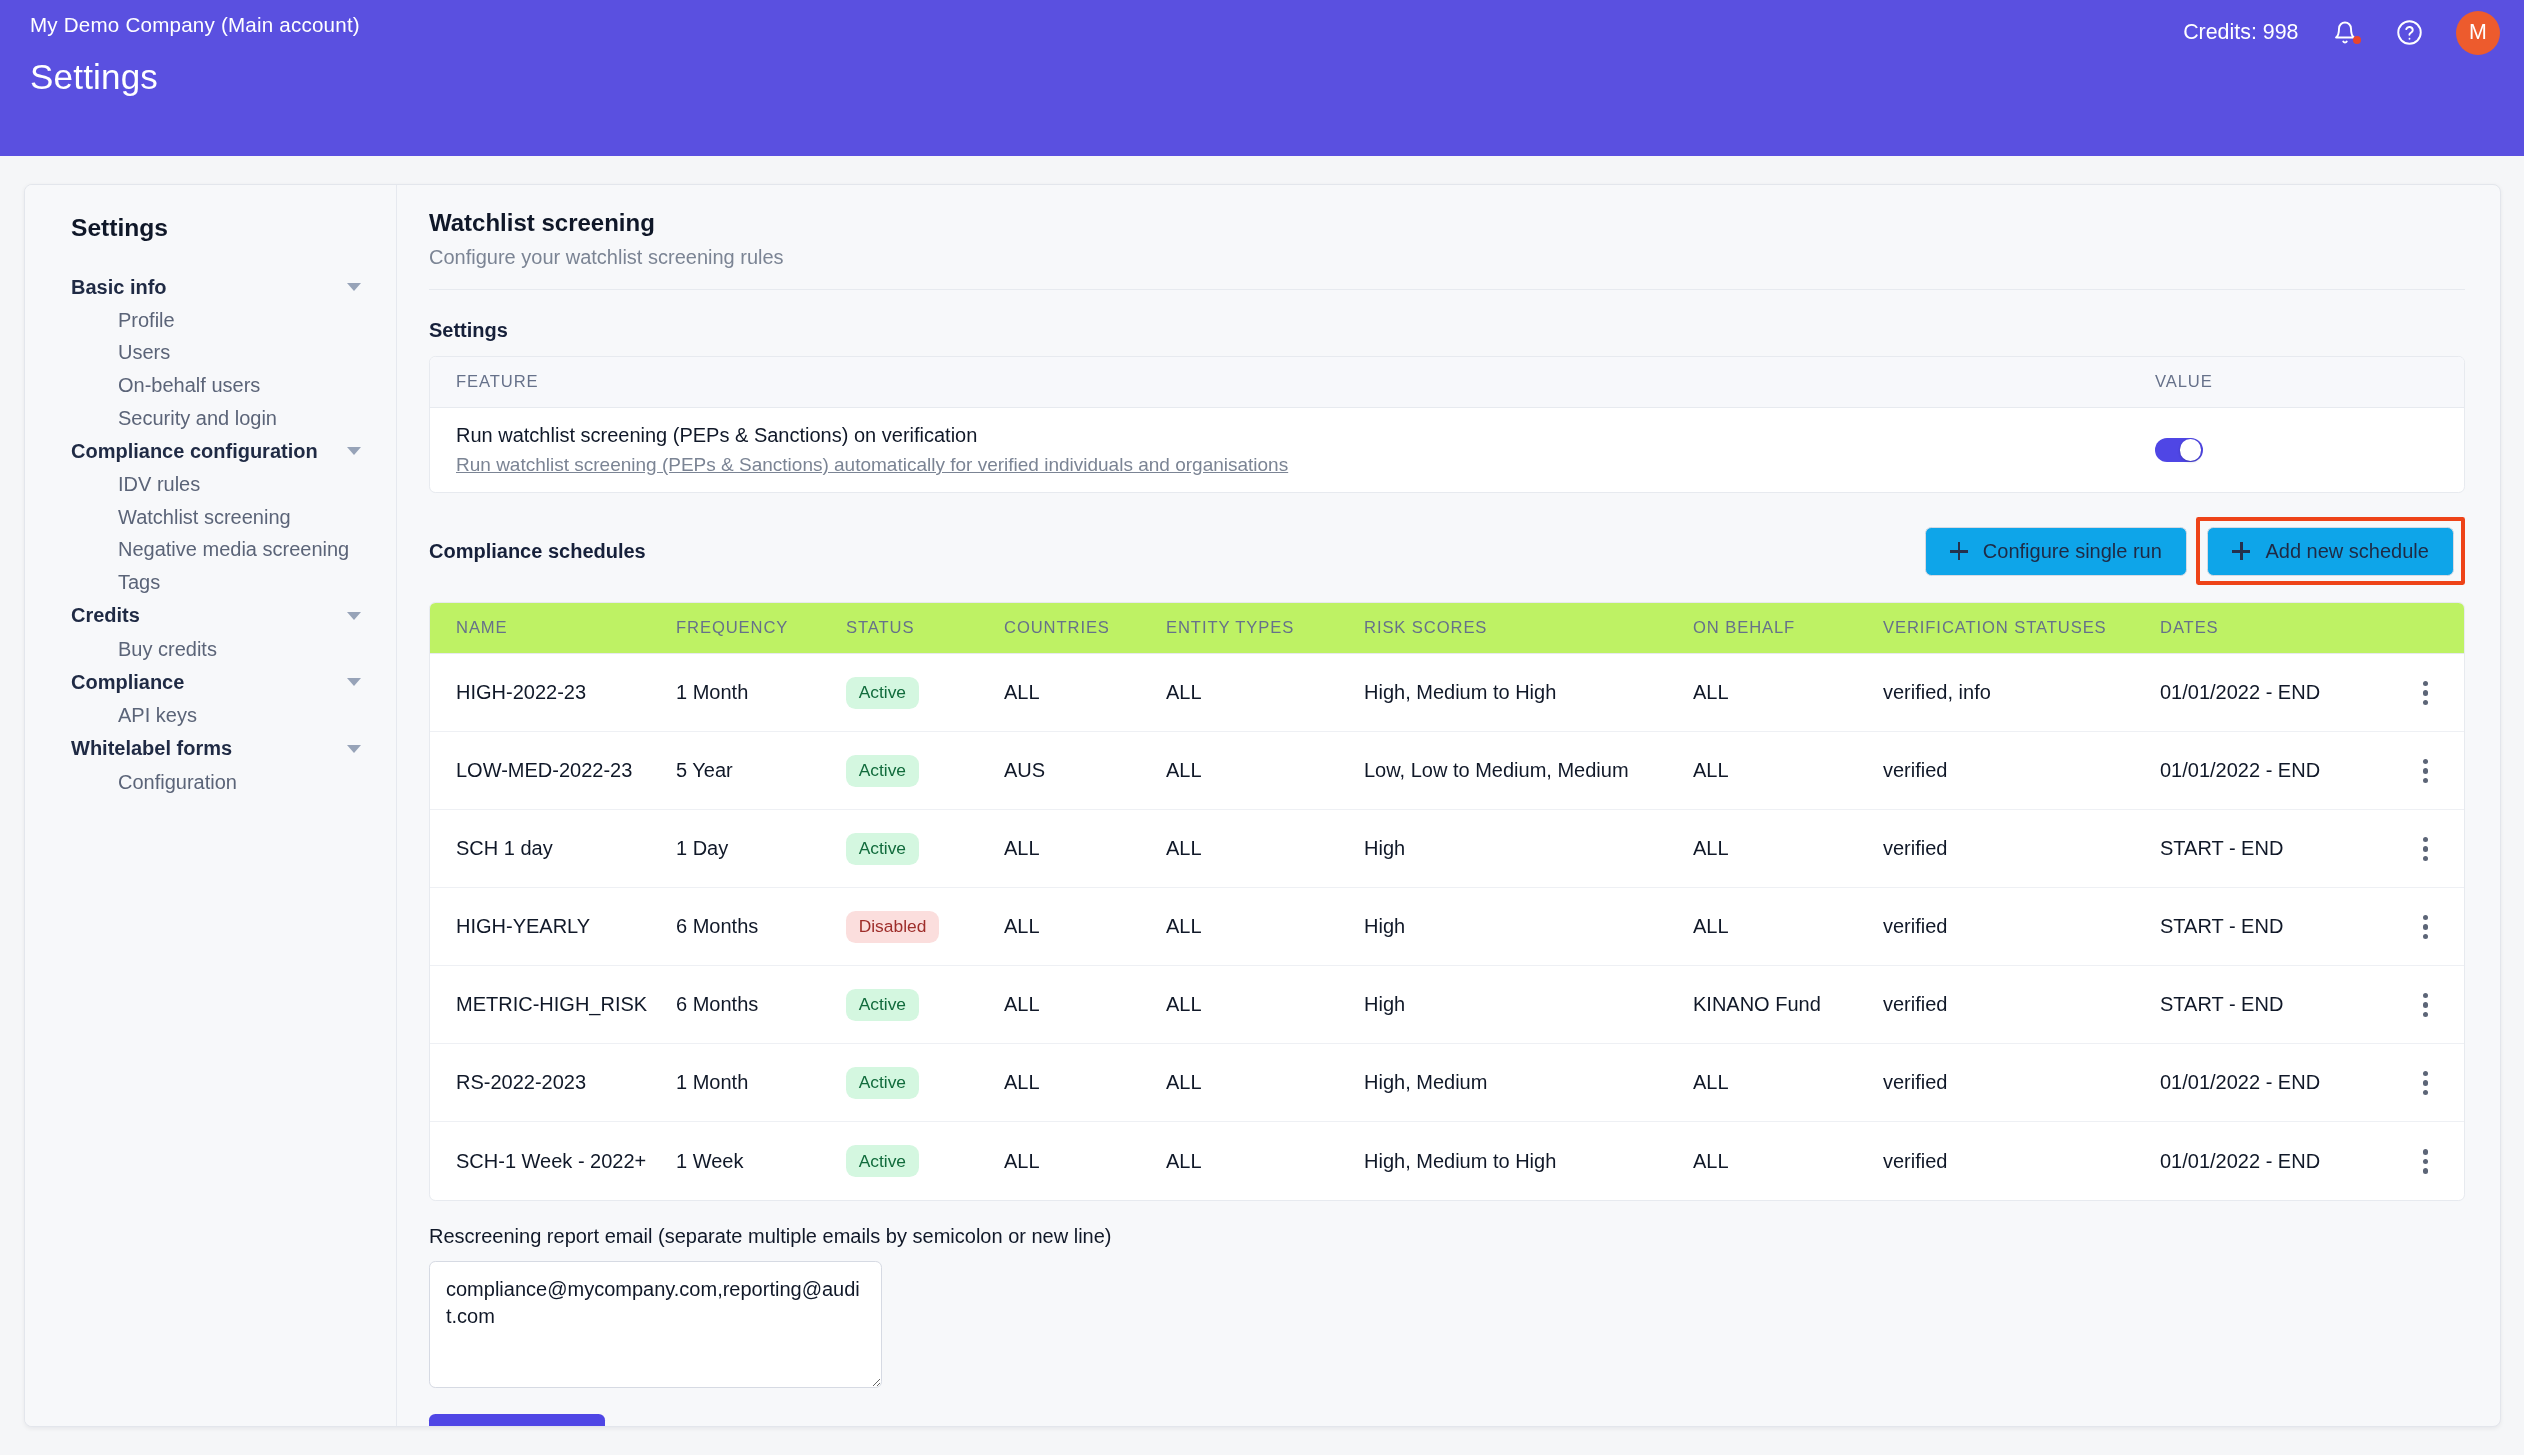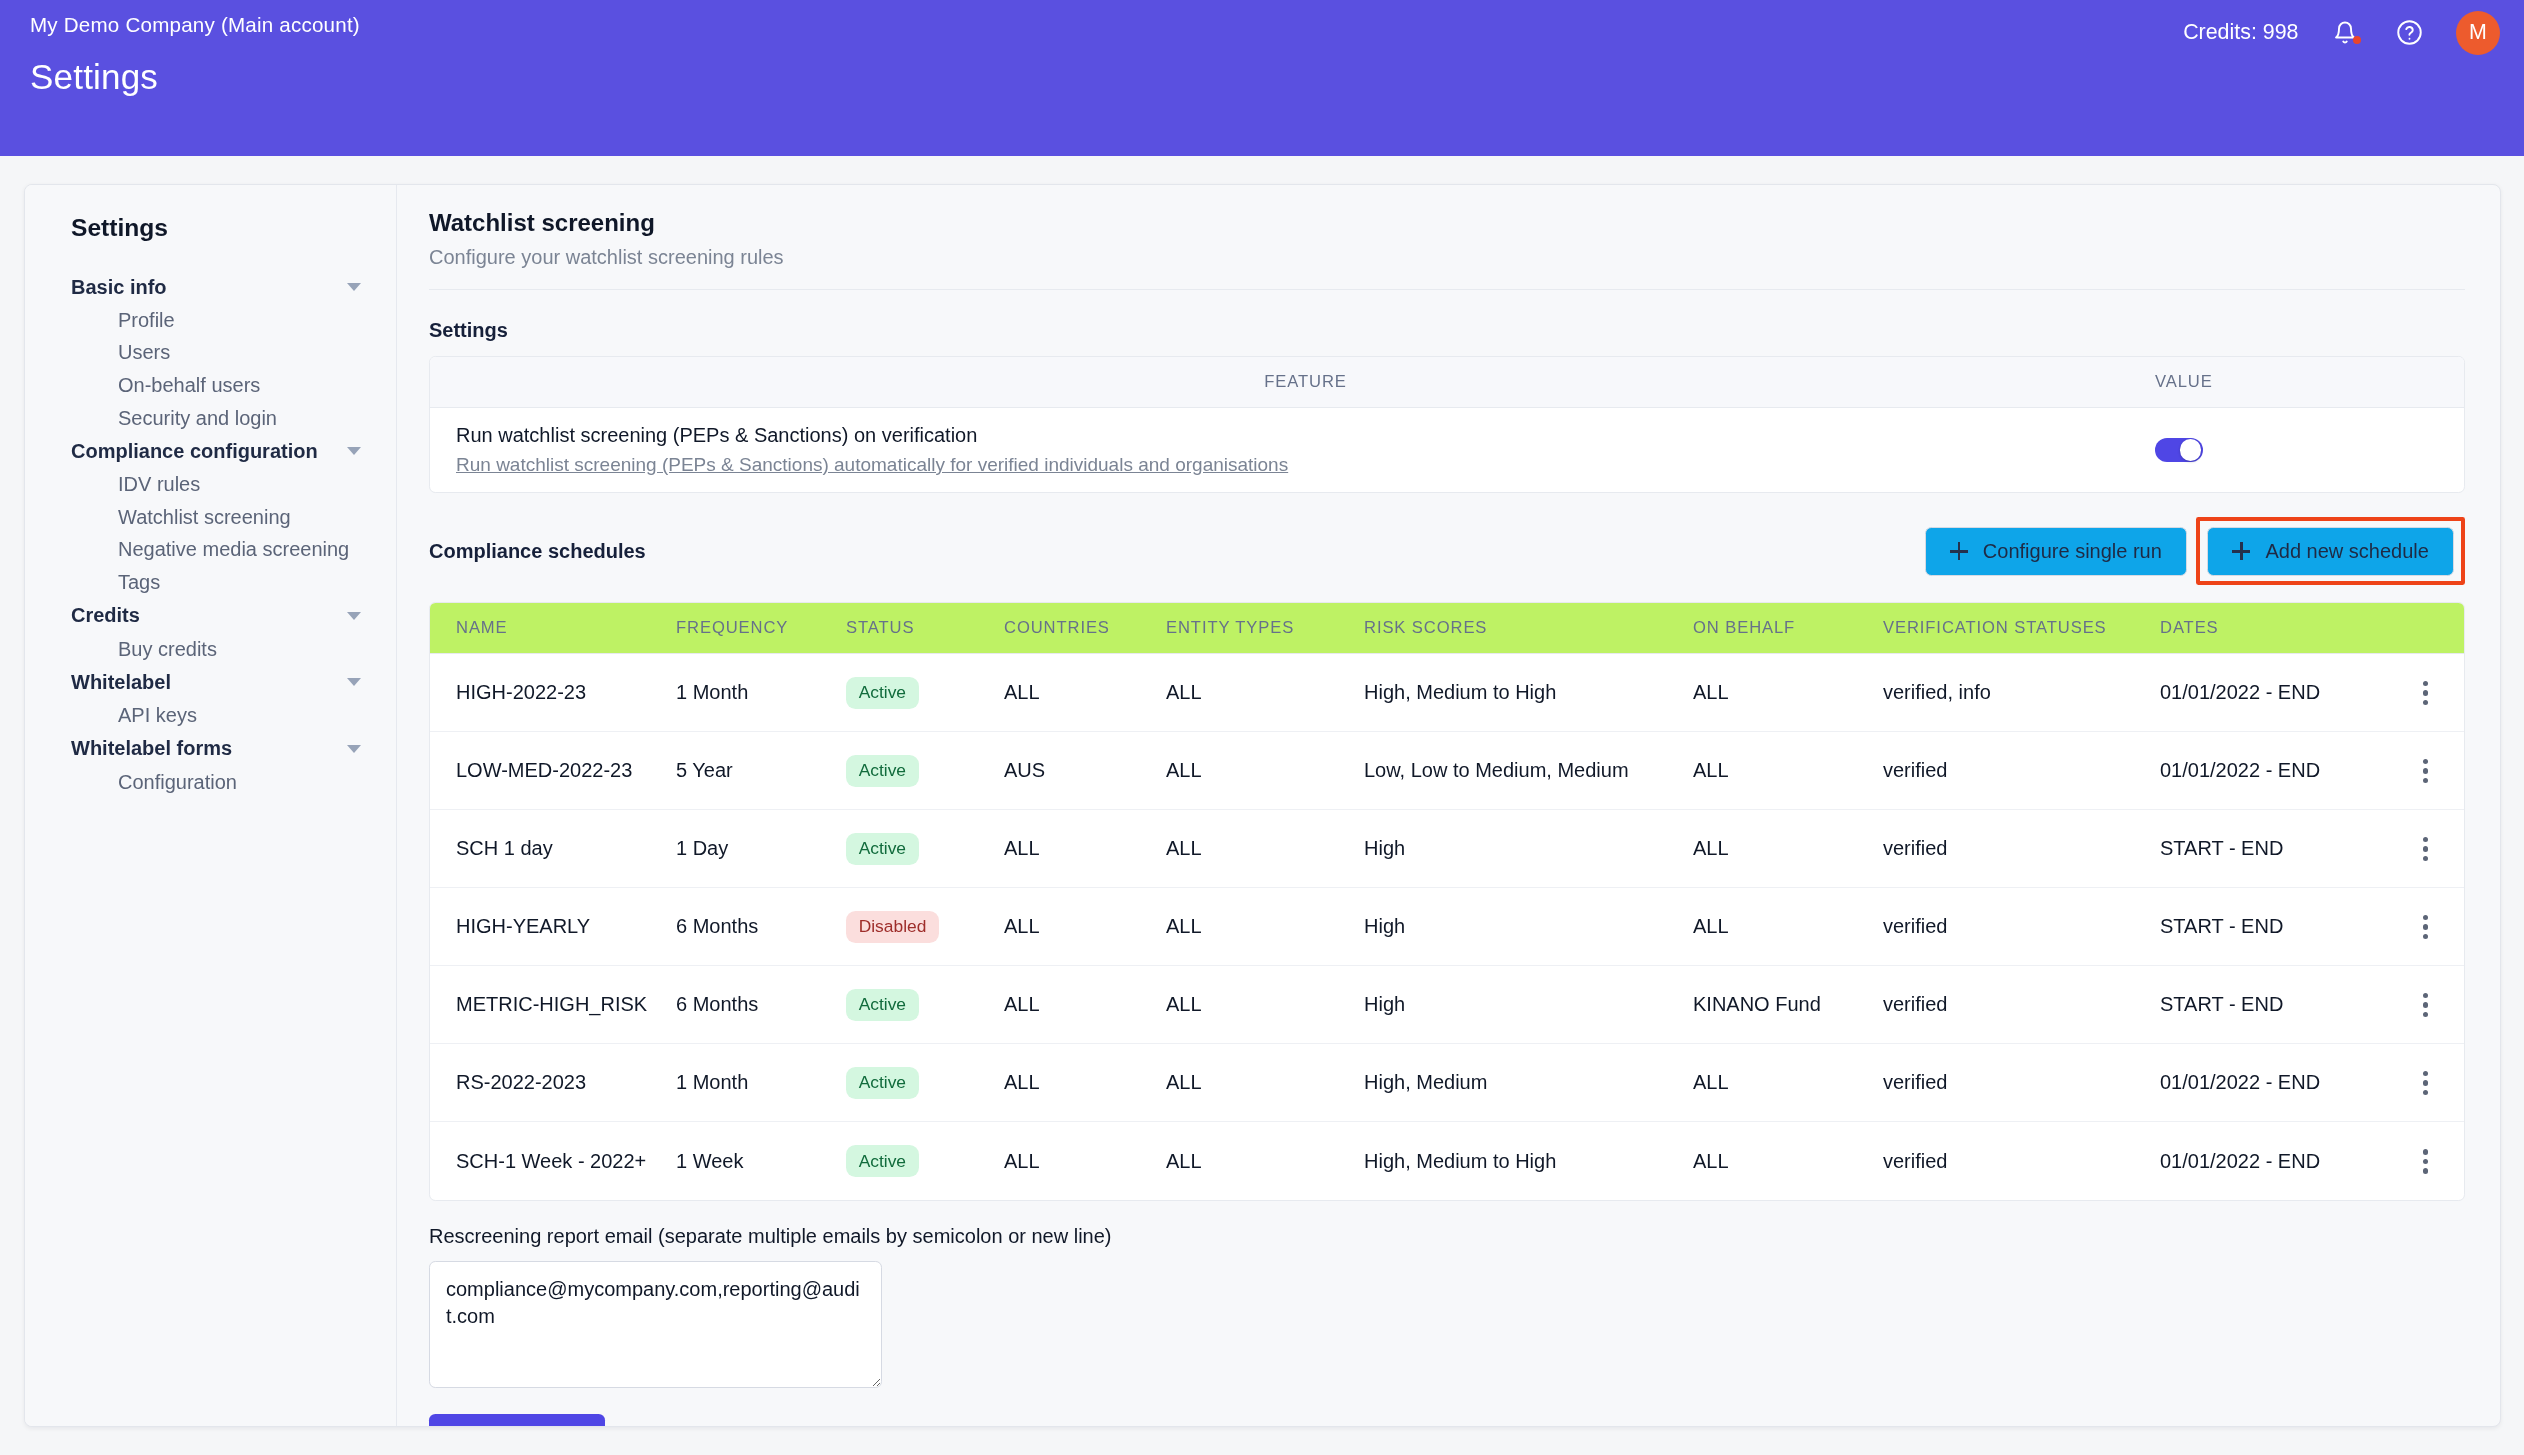--- a/index.html
+++ b/index.html
@@ -95,21 +95,21 @@
   .feat-table {
     width: 100%;
     border: 0.8px solid #e7eaef; border-radius: 6.3px;
     background: #ffffff; overflow: hidden;
   }
   .feat-head {
     display: flex; background: #f7f8fb;
     border-bottom: 0.8px solid #e7eaef;
     height: 51px; align-items: center;
   }
-  .feat-head .c1 { flex: 1 1 auto; padding-left: 26px; text-align: center; }
+  .feat-head .c1 { flex: 1 1 auto; padding-left: 26px; }
   .feat-head .c2 { flex: 0 0 309px; }
   .col-head {
     font-size: 16.6px; color: #66718a; letter-spacing: 0.9px; text-transform: uppercase;
   }
   .feat-row { display: flex; align-items: center; min-height: 83px; }
   .feat-row .c1 { flex: 1 1 auto; padding: 16px 0 16px 26px; }
   .feat-row .c2 { flex: 0 0 309px; display: flex; align-items: center; }
   .feat-name { font-size: 20px; color: #101828; }
   .feat-desc { font-size: 19px; color: #7b8494; margin-top: 7.1px; text-decoration: underline; }
   .toggle {
@@ -264,21 +264,21 @@
       <div>
         <div class="nav-group-head">
           <span class="lbl">Credits</span>
           <span class="caret"></span>
         </div>
         <div class="nav-item">Buy credits</div>
       </div>
 
       <div>
         <div class="nav-group-head">
-          <span class="lbl">Whitelabel</span>
+          <span class="lbl">Compliance</span>
           <span class="caret"></span>
         </div>
         <div class="nav-item">API keys</div>
       </div>
 
       <div>
         <div class="nav-group-head">
           <span class="lbl">Whitelabel forms</span>
           <span class="caret"></span>
         </div>

